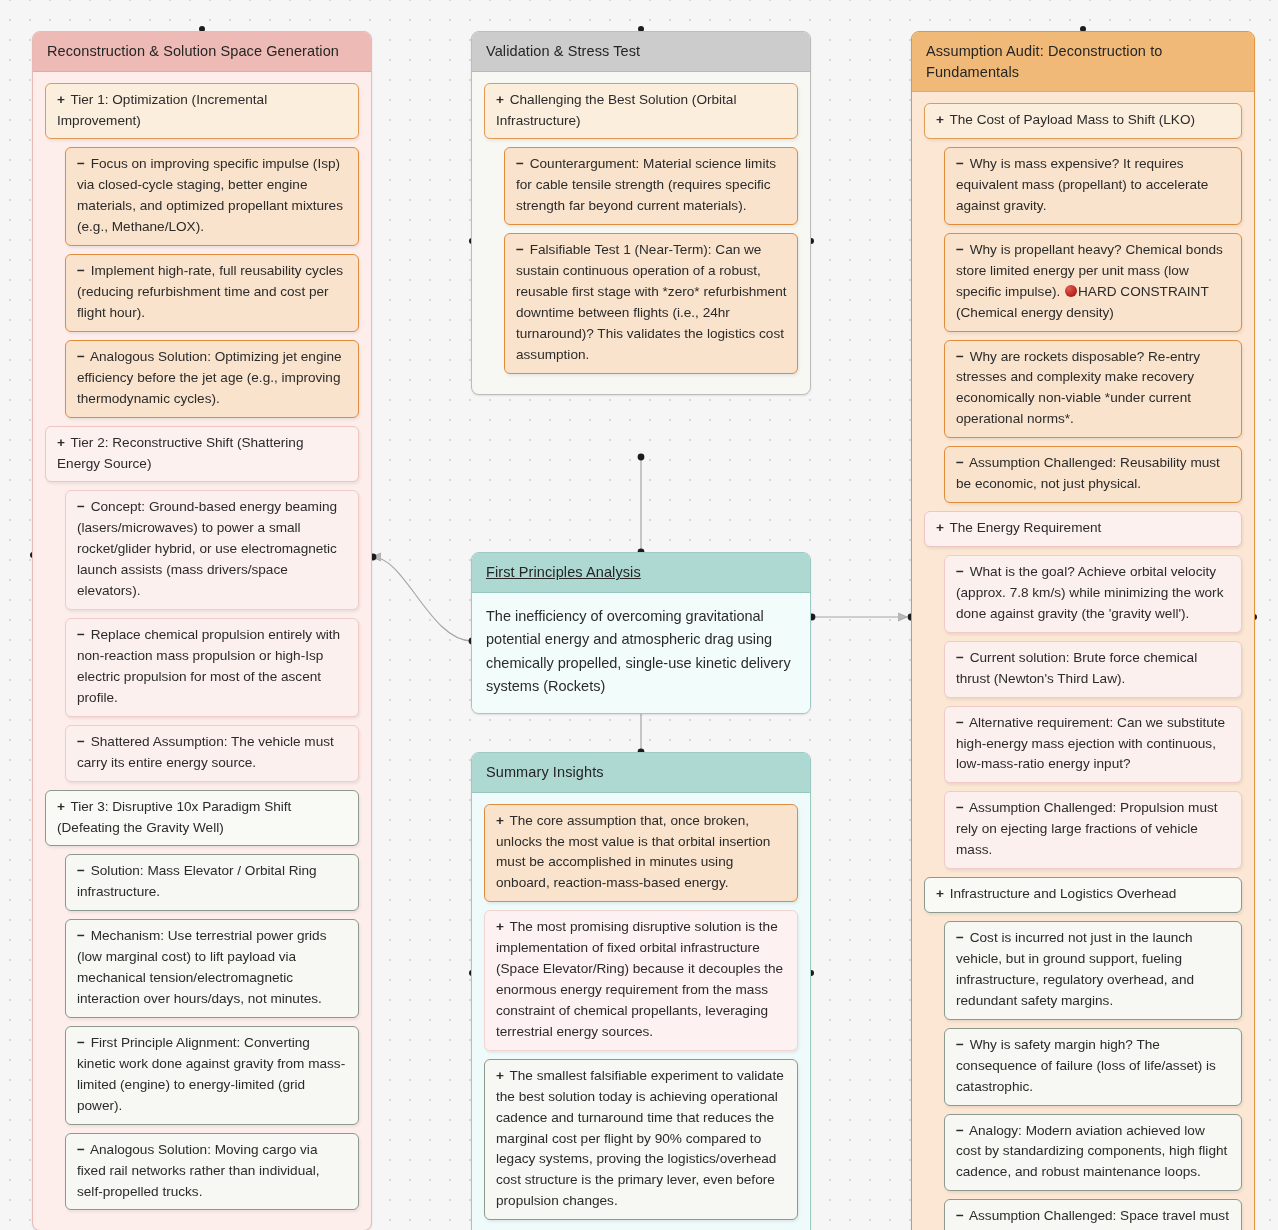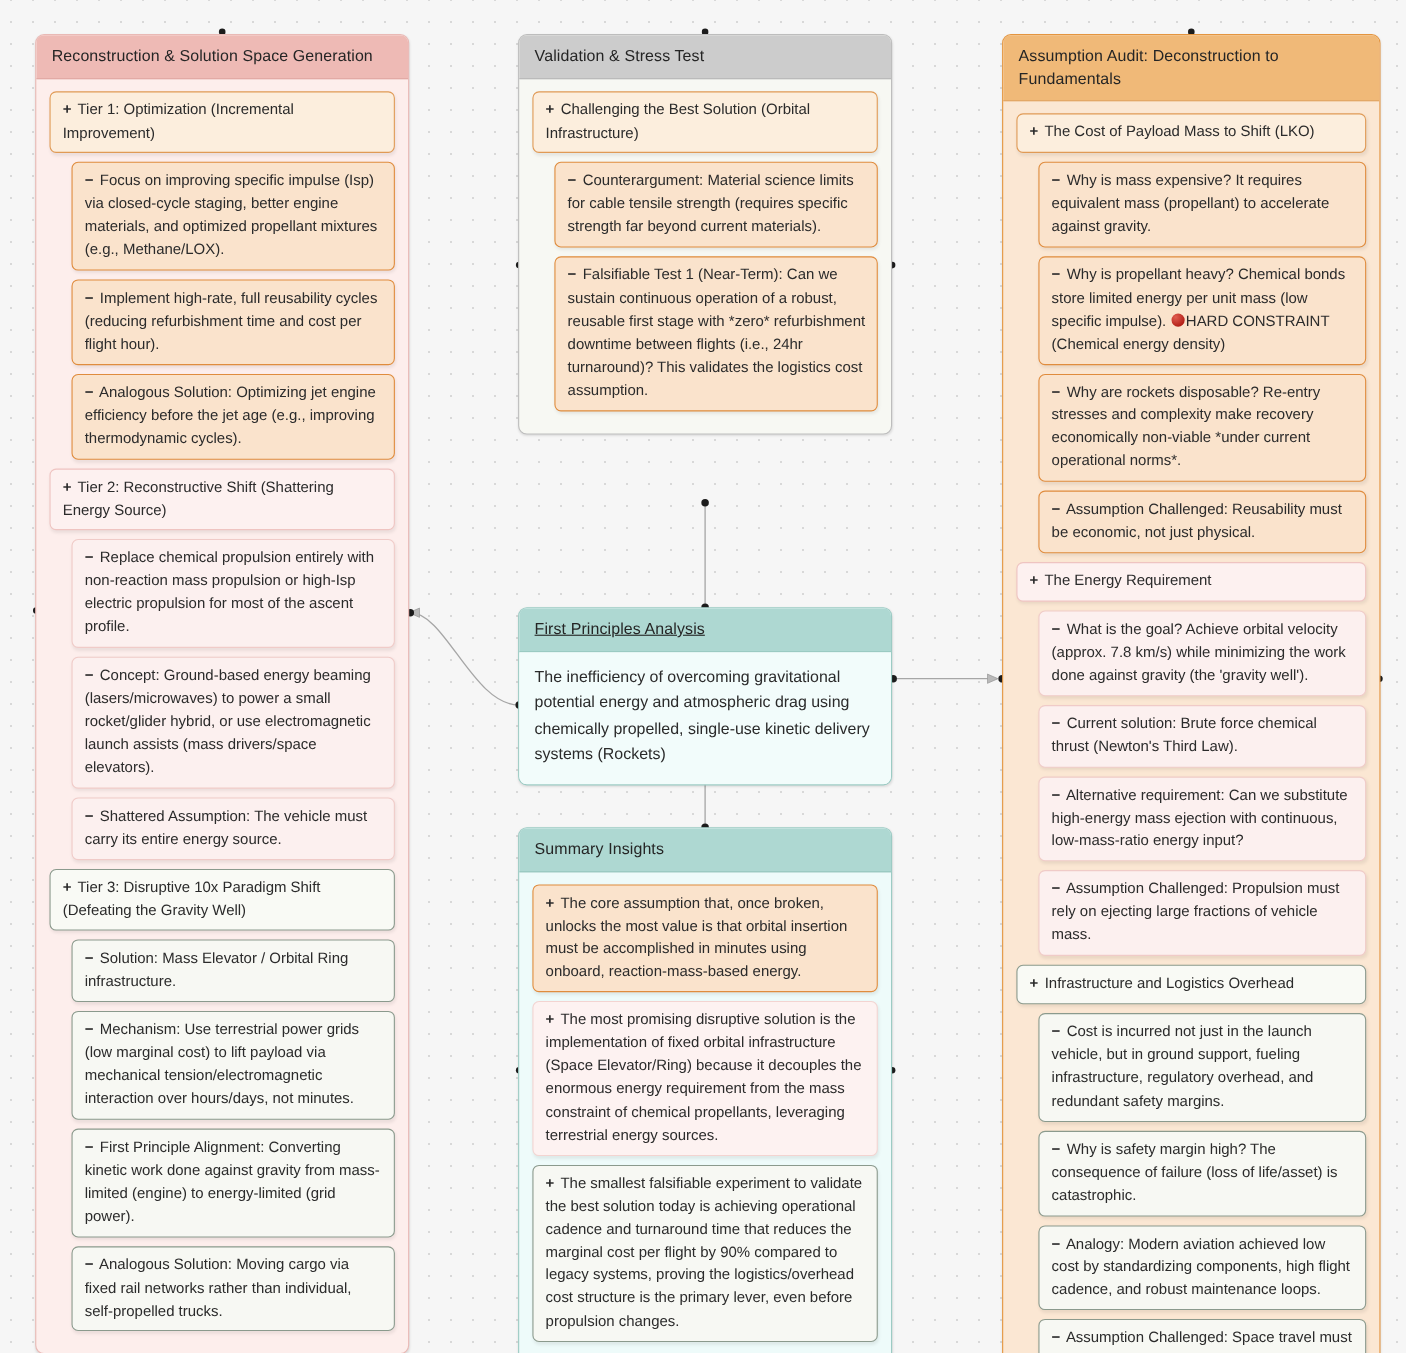--- a/index.html
+++ b/index.html
@@ -143,22 +143,22 @@
   </svg>
 
   <div class="panel p-recon">
     <div class="panel-title">Reconstruction &amp; Solution Space Generation</div>
     <div class="panel-body">
         <div class="node v-peach"><span class="sign">+</span><span> Tier 1: Optimization (Incremental Improvement)</span></div>
         <div class="node v-orange child"><span class="sign">−</span><span> Focus on improving specific impulse (Isp) via closed-cycle staging, better engine materials, and optimized propellant mixtures (e.g., Methane/LOX).</span></div>
         <div class="node v-orange child"><span class="sign">−</span><span> Implement high-rate, full reusability cycles (reducing refurbishment time and cost per flight hour).</span></div>
         <div class="node v-orange child"><span class="sign">−</span><span> Analogous Solution: Optimizing jet engine efficiency before the jet age (e.g., improving thermodynamic cycles).</span></div>
         <div class="node v-pinkline"><span class="sign">+</span><span> Tier 2: Reconstructive Shift (Shattering Energy Source)</span></div>
+        <div class="node v-pink2 child"><span class="sign">−</span><span> Concept: Ground-based energy beaming (lasers/microwaves) to power a small rocket/glider hybrid, or use electromagnetic launch assists (mass drivers/space elevators).</span></div>
         <div class="node v-pink2 child"><span class="sign">−</span><span> Replace chemical propulsion entirely with non-reaction mass propulsion or high-Isp electric propulsion for most of the ascent profile.</span></div>
-        <div class="node v-pink2 child"><span class="sign">−</span><span> Concept: Ground-based energy beaming (lasers/microwaves) to power a small rocket/glider hybrid, or use electromagnetic launch assists (mass drivers/space elevators).</span></div>
         <div class="node v-pink2 child"><span class="sign">−</span><span> Shattered Assumption: The vehicle must carry its entire energy source.</span></div>
         <div class="node v-greenh"><span class="sign">+</span><span> Tier 3: Disruptive 10x Paradigm Shift (Defeating the Gravity Well)</span></div>
         <div class="node v-green child"><span class="sign">−</span><span> Solution: Mass Elevator / Orbital Ring infrastructure.</span></div>
         <div class="node v-green child"><span class="sign">−</span><span> Mechanism: Use terrestrial power grids (low marginal cost) to lift payload via mechanical tension/electromagnetic interaction over hours/days, not minutes.</span></div>
         <div class="node v-green child"><span class="sign">−</span><span> First Principle Alignment: Converting kinetic work done against gravity from mass-limited (engine) to energy-limited (grid power).</span></div>
         <div class="node v-green child"><span class="sign">−</span><span> Analogous Solution: Moving cargo via fixed rail networks rather than individual, self-propelled trucks.</span></div>
       </div>
   </div>
 
   <div class="panel p-valid">

